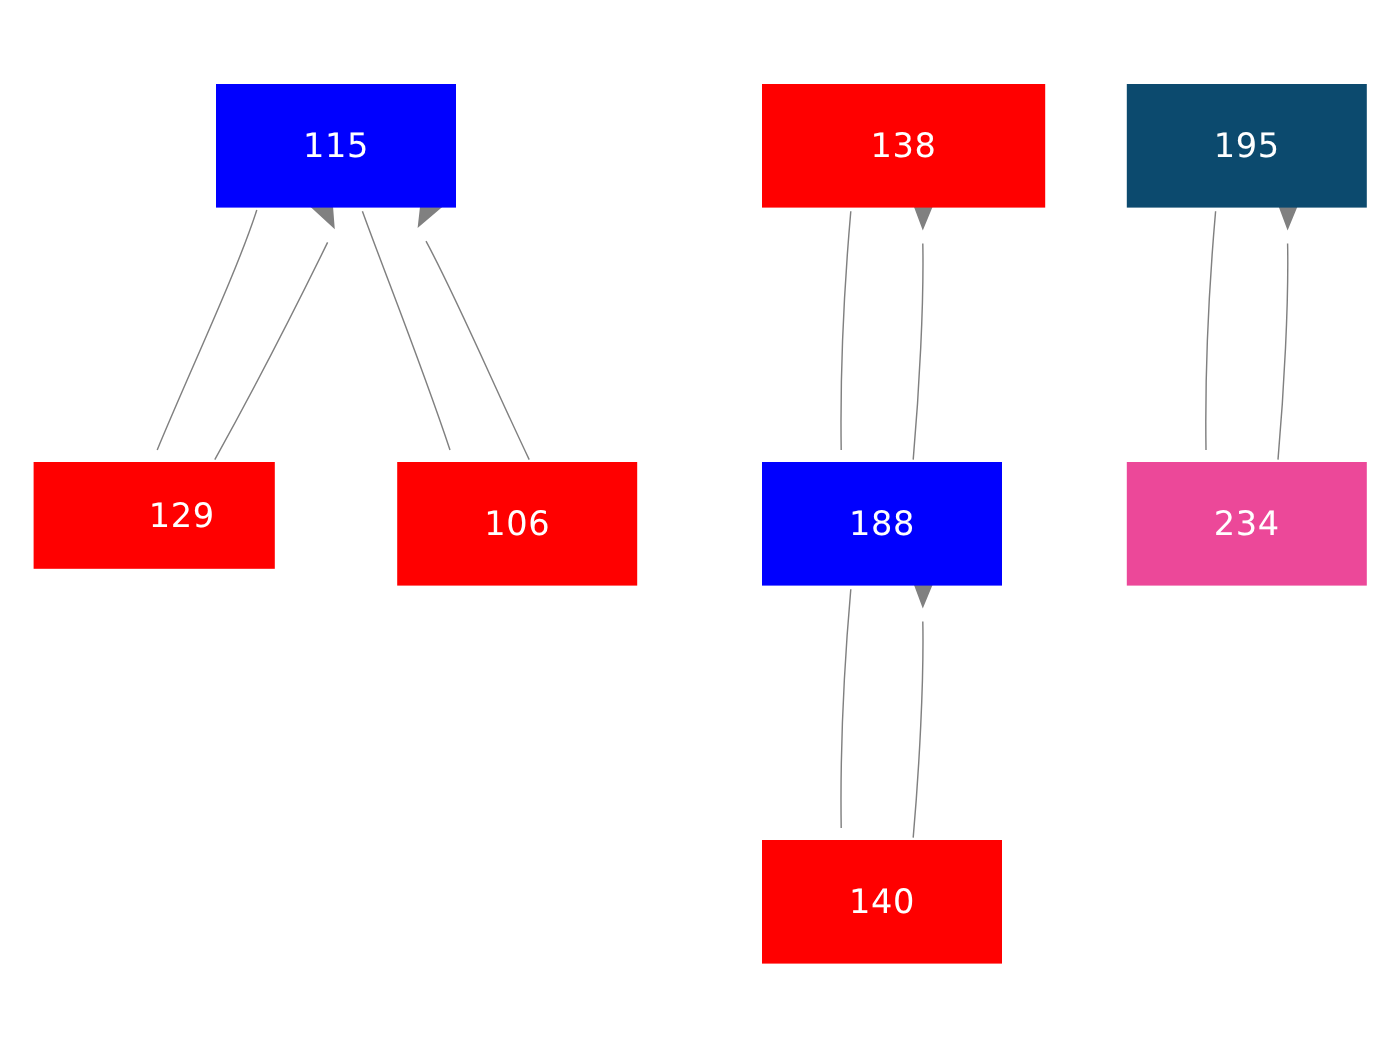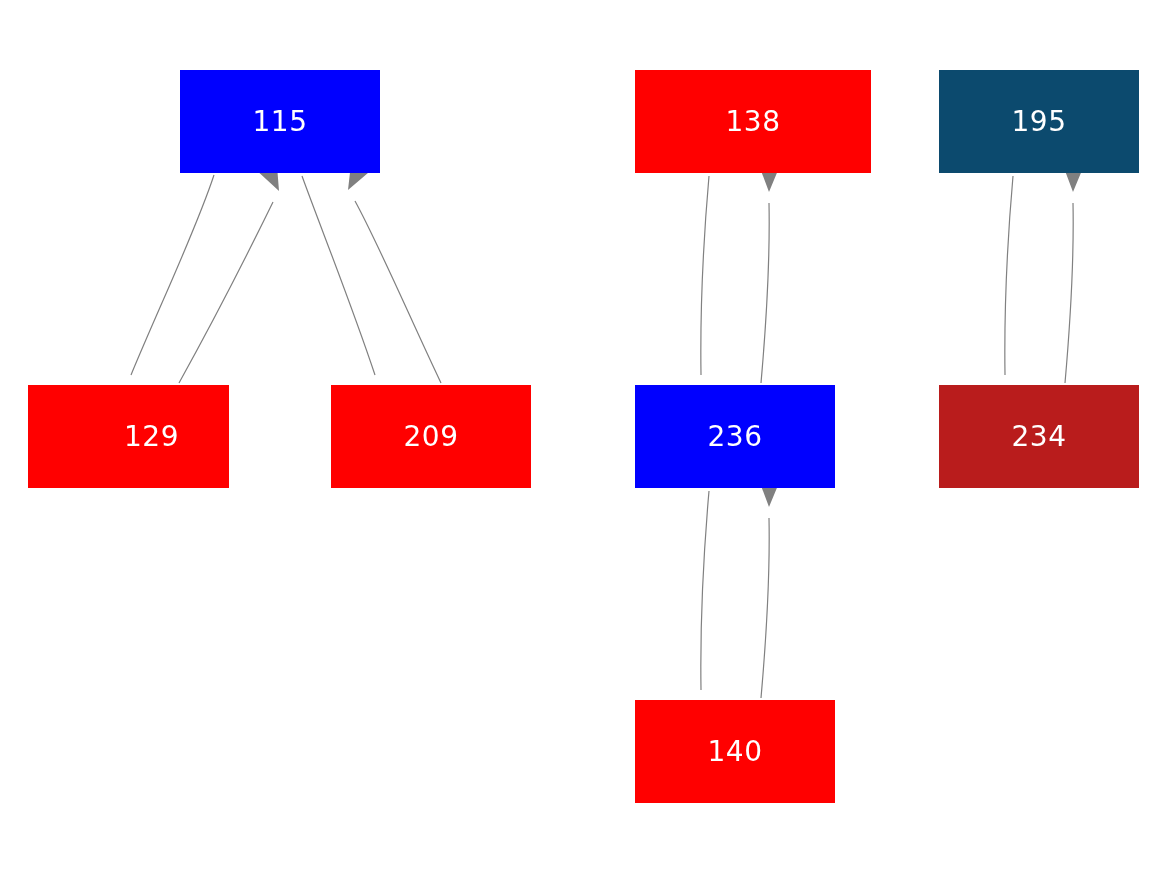--- a/index.html
+++ b/index.html
@@ -90,36 +90,36 @@
       <g>
         <path d="M 1065,383 C 1070,326 1074,252 1073,203" fill="none" stroke="#808080" stroke-width="1.2"></path>
         <polygon points="0,0 -38,-15 -29,0 -38,15" fill="#808080" transform="translate(1073,192) rotate(91)"></polygon>
       </g>
     </svg>
 
   <div id="node-layer">
       <div class="node" style="left: 180px; top: 70px; width: 200px; height: 103px; background: rgb(0, 0, 255); color: rgb(255, 255, 255);">
         <span class="node-label">115</span>
       </div>
-      <div class="node" style="left: 28px; top: 385px; width: 201px; height: 103px; background: rgb(255, 0, 0); color: rgb(255, 255, 255); padding-left: 46px;">
+      <div class="node" style="left: 28px; top: 385px; width: 201px; height: 89px; background: rgb(255, 0, 0); color: rgb(255, 255, 255); padding-left: 46px;">
         <span class="node-label">129</span>
       </div>
       <div class="node" style="left: 331px; top: 385px; width: 200px; height: 103px; background: rgb(255, 0, 0); color: rgb(255, 255, 255);">
-        <span class="node-label">209</span>
+        <span class="node-label">106</span>
       </div>
       <div class="node" style="left: 635px; top: 70px; width: 236px; height: 103px; background: rgb(255, 0, 0); color: rgb(255, 255, 255);">
         <span class="node-label">138</span>
       </div>
       <div class="node" style="left: 635px; top: 385px; width: 200px; height: 103px; background: rgb(0, 0, 255); color: rgb(255, 255, 255);">
-        <span class="node-label">236</span>
+        <span class="node-label">188</span>
       </div>
       <div class="node" style="left: 635px; top: 700px; width: 200px; height: 103px; background: rgb(255, 0, 0); color: rgb(255, 255, 255);">
         <span class="node-label">140</span>
       </div>
       <div class="node" style="left: 939px; top: 70px; width: 200px; height: 103px; background: #0c4a6e; color: rgb(255, 255, 255);">
         <span class="node-label">195</span>
       </div>
-      <div class="node" style="left: 939px; top: 385px; width: 200px; height: 103px; background: #b91c1c; color: rgb(255, 255, 255);">
+      <div class="node" style="left: 939px; top: 385px; width: 200px; height: 103px; background: #ec4899; color: rgb(255, 255, 255);">
         <span class="node-label">234</span>
       </div>
     </div>
 
 </div>
 
 </body></html>

